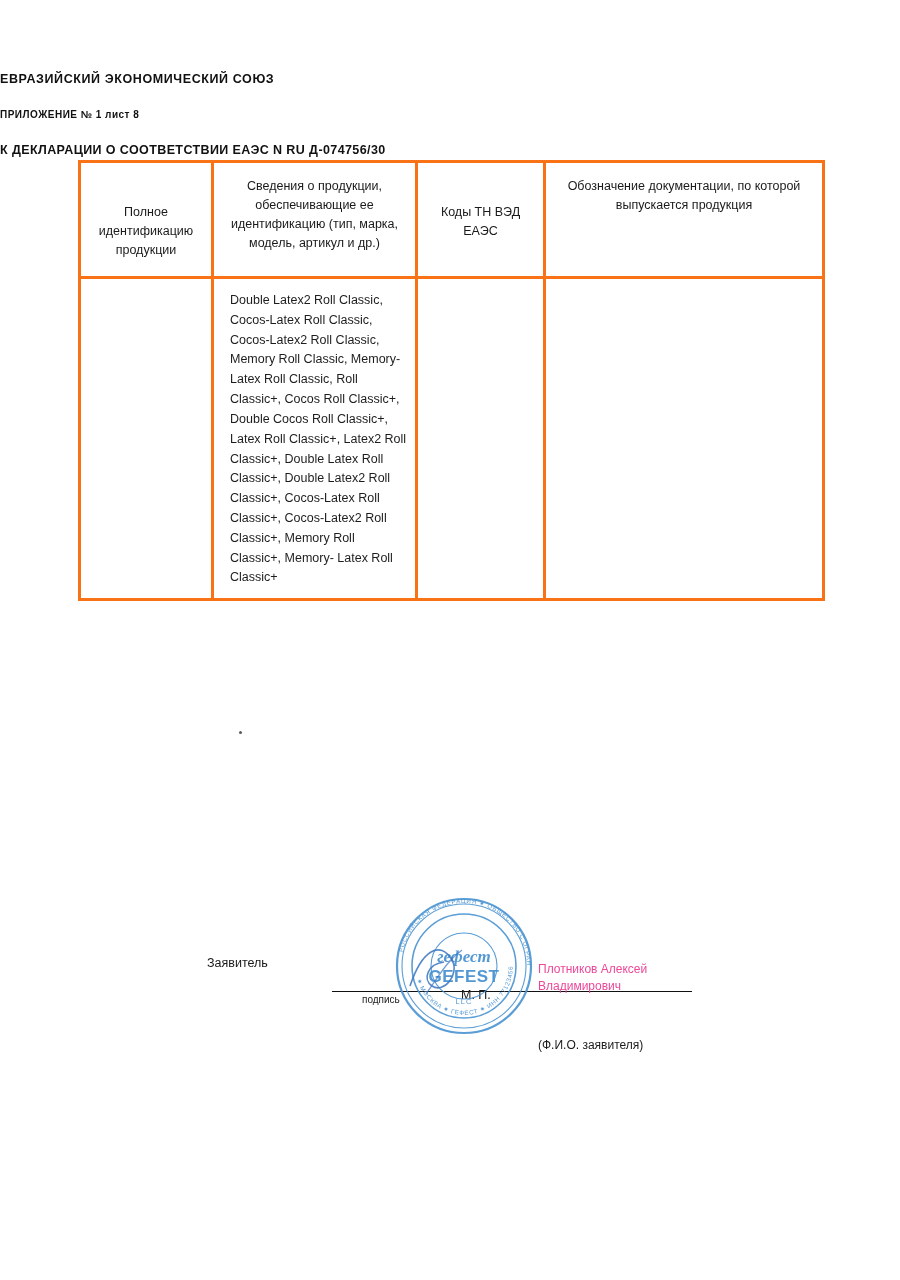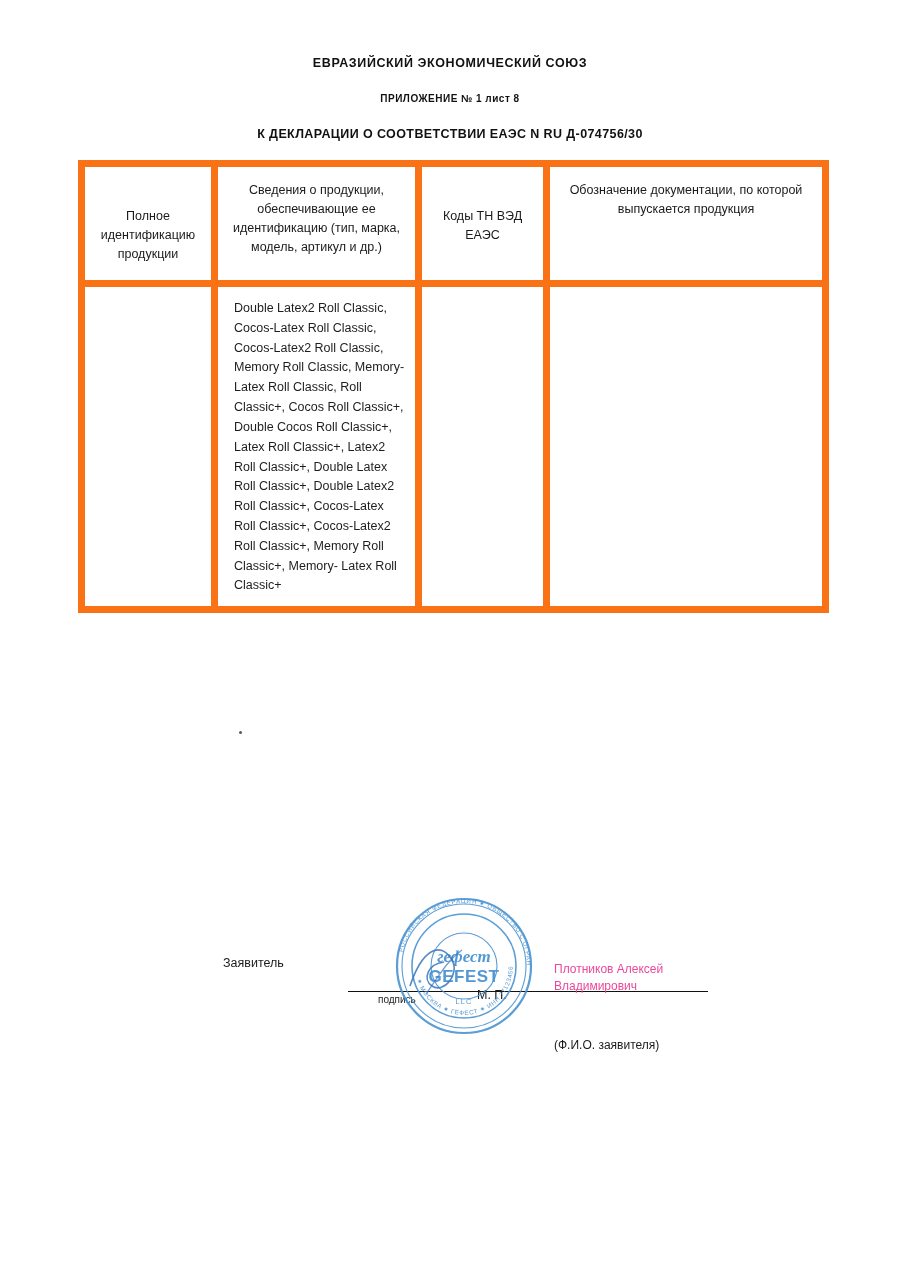--- a/index.html
+++ b/index.html
@@ -16,22 +16,21 @@
     overflow: hidden;
   }
   .page {
     position: relative;
     width: 900px;
     height: 1280px;
   }
 
   
   .header {
-    text-align: center;
-    padding-top: 56px;
+    padding-top: 72px;
   }
   .header .line1 {
     font-size: 12.5px;
     font-weight: bold;
     letter-spacing: 0.6px;
     color: #111;
   }
   .header .line2 {
     font-size: 10px;
     font-weight: bold;
@@ -54,21 +53,21 @@
     top: 160px;
     width: 744px;
   }
   table.prod {
     border-collapse: collapse;
     width: 744px;
     table-layout: fixed;
   }
   table.prod th,
   table.prod td {
-    border: 7px solid #f97316;
+    border: 3px solid #f97316;
     vertical-align: top;
     padding: 0;
   }
   table.prod th {
     font-weight: normal;
     font-size: 12.5px;
     line-height: 1.52;
     text-align: center;
     color: #1a1a1a;
     padding: 14px 10px 16px 10px;
@@ -102,21 +101,21 @@
     width: 3px;
     height: 3px;
     background: #3b3b3b;
     border-radius: 50%;
     opacity: .85;
   }
 
   
   .sig-block {
     position: absolute;
-    left: 16px;
+    left: 0;
     top: 948px;
     width: 824px;
     height: 90px;
   }
   .sig-label {
     position: absolute;
     left: 207px;
     top: 8px;
     font-size: 12.5px;
     color: #1a1a1a;

